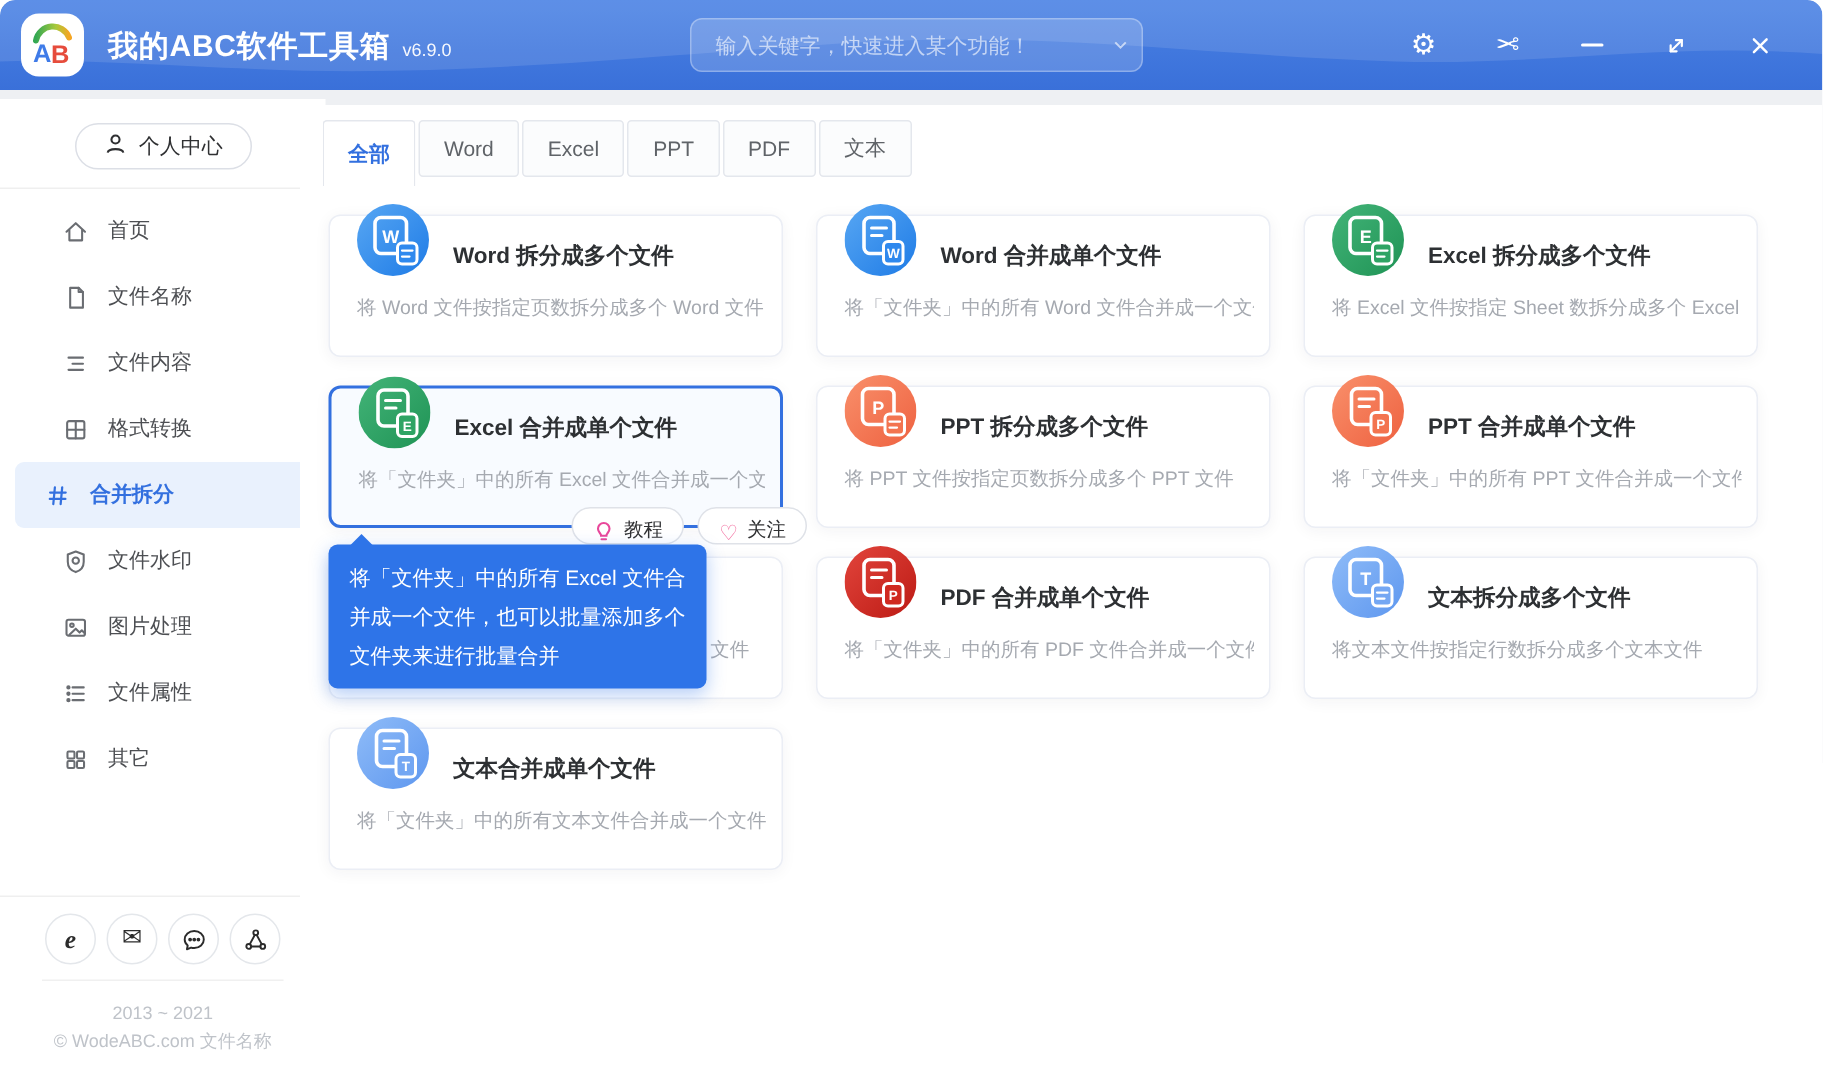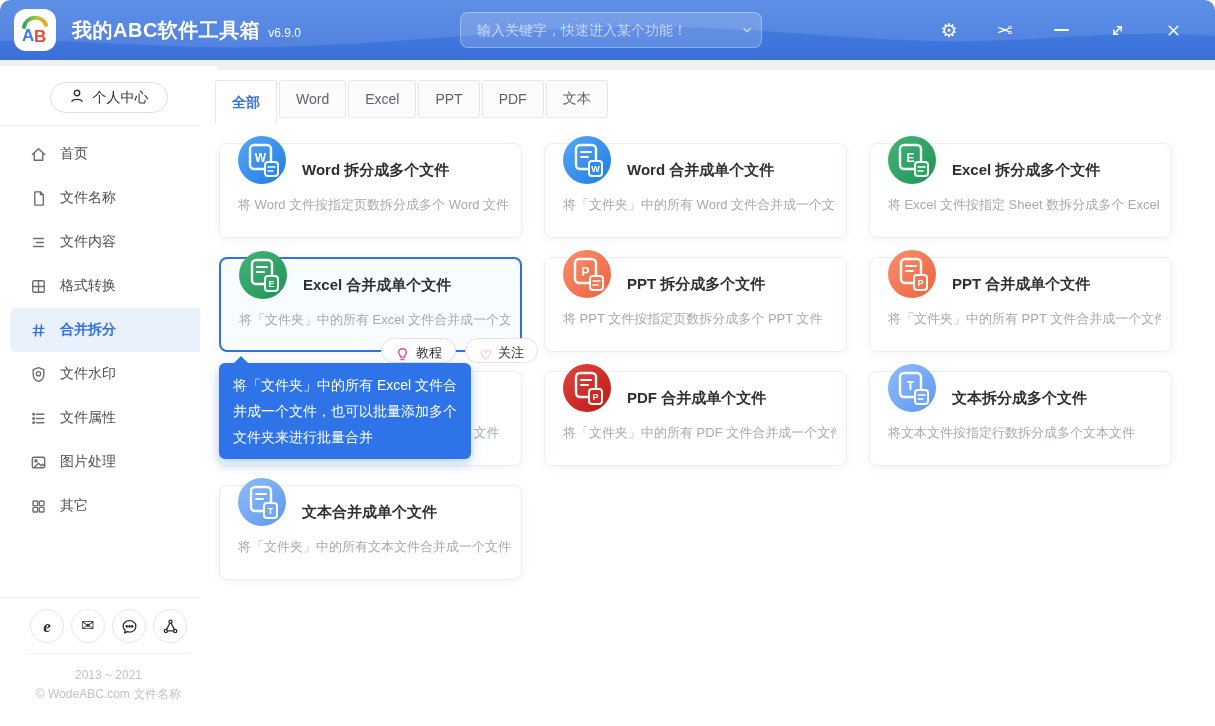--- a/index.html
+++ b/index.html
@@ -20,21 +20,21 @@
   .search .chev{width:28px;color:rgba(255,255,255,.62);display:flex;align-items:center;justify-content:center;}
   .hctrls{position:absolute;right:14px;top:0;height:60px;display:flex;align-items:center;gap:0;}
   .hctrl{width:56px;height:60px;display:flex;align-items:center;justify-content:center;color:#fff;cursor:pointer;font-size:18px;}
 
   
   .sidebar{position:absolute;left:0;top:66px;width:217px;height:660px;background:#fff;}
   .profile-wrap{display:flex;justify-content:center;padding-top:16px;}
   .profile{display:flex;align-items:center;gap:8px;border:1px solid #dcdfe6;border-radius:16px;height:31px;padding:0 18px;font-size:14px;color:#303133;cursor:pointer;background:#fff;}
   .side-div{border-bottom:1px solid #efefef;margin-top:12px;}
   .menu{margin-top:6px;}
-  .mitem{display:flex;align-items:center;gap:13px;height:44px;padding:0 10px 0 30px;font-size:14px;color:#4d4f53;cursor:pointer;}
+  .mitem{display:flex;align-items:center;gap:13px;height:44px;padding:0 10px 0 42px;font-size:14px;color:#4d4f53;cursor:pointer;}
   .mitem .micon{width:17px;height:17px;color:#6a6d72;display:flex;align-items:center;justify-content:center;}
   .mitem.active{background:#e9f1fd;color:#3370df;font-weight:bold;margin:0 10px;padding-left:20px;border-radius:6px;}
   .mitem.active .micon{color:#3370df;}
   .side-bottom{position:absolute;left:0;bottom:0;width:100%;}
   .soc-div{border-top:1px solid #efefef;}
   .soc-row{display:flex;justify-content:center;gap:7px;padding:11px 0 10px 0;}
   .soc{width:34px;height:34px;border:1px solid #e4e7eb;border-radius:50%;display:flex;align-items:center;justify-content:center;color:#2b2b2b;cursor:pointer;background:#fff;font-size:15px;}
   .copy-div{border-top:1px solid #f0f0f0;margin:0 28px;}
   .copyright{padding:12px 0 22px 0;text-align:center;color:#bfc3c9;font-size:12px;line-height:19px;}
 
@@ -186,39 +186,39 @@
             <svg width="17" height="17" viewBox="0 0 16 16" fill="none" stroke="currentColor" stroke-width="1.3" stroke-linecap="round" stroke-linejoin="round">
               <path d="M8,1.6 L13,3.5 V8 C13,11.4 10.8,13.6 8,14.5 C5.2,13.6 3,11.4 3,8 V3.5 Z"></path>
               <circle cx="8" cy="7.3" r="2"></circle>
             </svg>
           </span>
           <span>文件水印</span>
         </div>
         <div class="mitem">
           <span class="micon">
             <svg width="17" height="17" viewBox="0 0 16 16" fill="none" stroke="currentColor" stroke-width="1.3" stroke-linecap="round" stroke-linejoin="round">
+              <rect x="2.2" y="3" width="11.6" height="10" rx="1.3"></rect>
+              <circle cx="5.6" cy="6.4" r="1.1"></circle>
+              <path d="M4,12.4 L8,8.6 L10.4,11 L11.8,9.6 L13.6,11.4"></path>
+            </svg>
+          </span>
+          <span>图片处理</span>
+        </div>
+        <div class="mitem">
+          <span class="micon">
+            <svg width="17" height="17" viewBox="0 0 16 16" fill="none" stroke="currentColor" stroke-width="1.3" stroke-linecap="round" stroke-linejoin="round">
               <circle cx="3.4" cy="4" r="0.7" fill="currentColor"></circle>
               <path d="M6,4 H13"></path>
               <circle cx="3.4" cy="8" r="0.7" fill="currentColor"></circle>
               <path d="M6,8 H13"></path>
               <circle cx="3.4" cy="12" r="0.7" fill="currentColor"></circle>
               <path d="M6,12 H13"></path>
             </svg>
           </span>
           <span>文件属性</span>
-        </div>
-        <div class="mitem">
-          <span class="micon">
-            <svg width="17" height="17" viewBox="0 0 16 16" fill="none" stroke="currentColor" stroke-width="1.3" stroke-linecap="round" stroke-linejoin="round">
-              <rect x="2.2" y="3" width="11.6" height="10" rx="1.3"></rect>
-              <circle cx="5.6" cy="6.4" r="1.1"></circle>
-              <path d="M4,12.4 L8,8.6 L10.4,11 L11.8,9.6 L13.6,11.4"></path>
-            </svg>
-          </span>
-          <span>图片处理</span>
         </div>
         <div class="mitem">
           <span class="micon">
             <svg width="17" height="17" viewBox="0 0 16 16" fill="none" stroke="currentColor" stroke-width="1.3" stroke-linecap="round" stroke-linejoin="round">
               <rect x="2.8" y="2.8" width="4.4" height="4.4" rx="0.8"></rect>
               <rect x="8.8" y="2.8" width="4.4" height="4.4" rx="0.8"></rect>
               <rect x="2.8" y="8.8" width="4.4" height="4.4" rx="0.8"></rect>
               <rect x="8.8" y="8.8" width="4.4" height="4.4" rx="0.8"></rect>
             </svg>
           </span>

